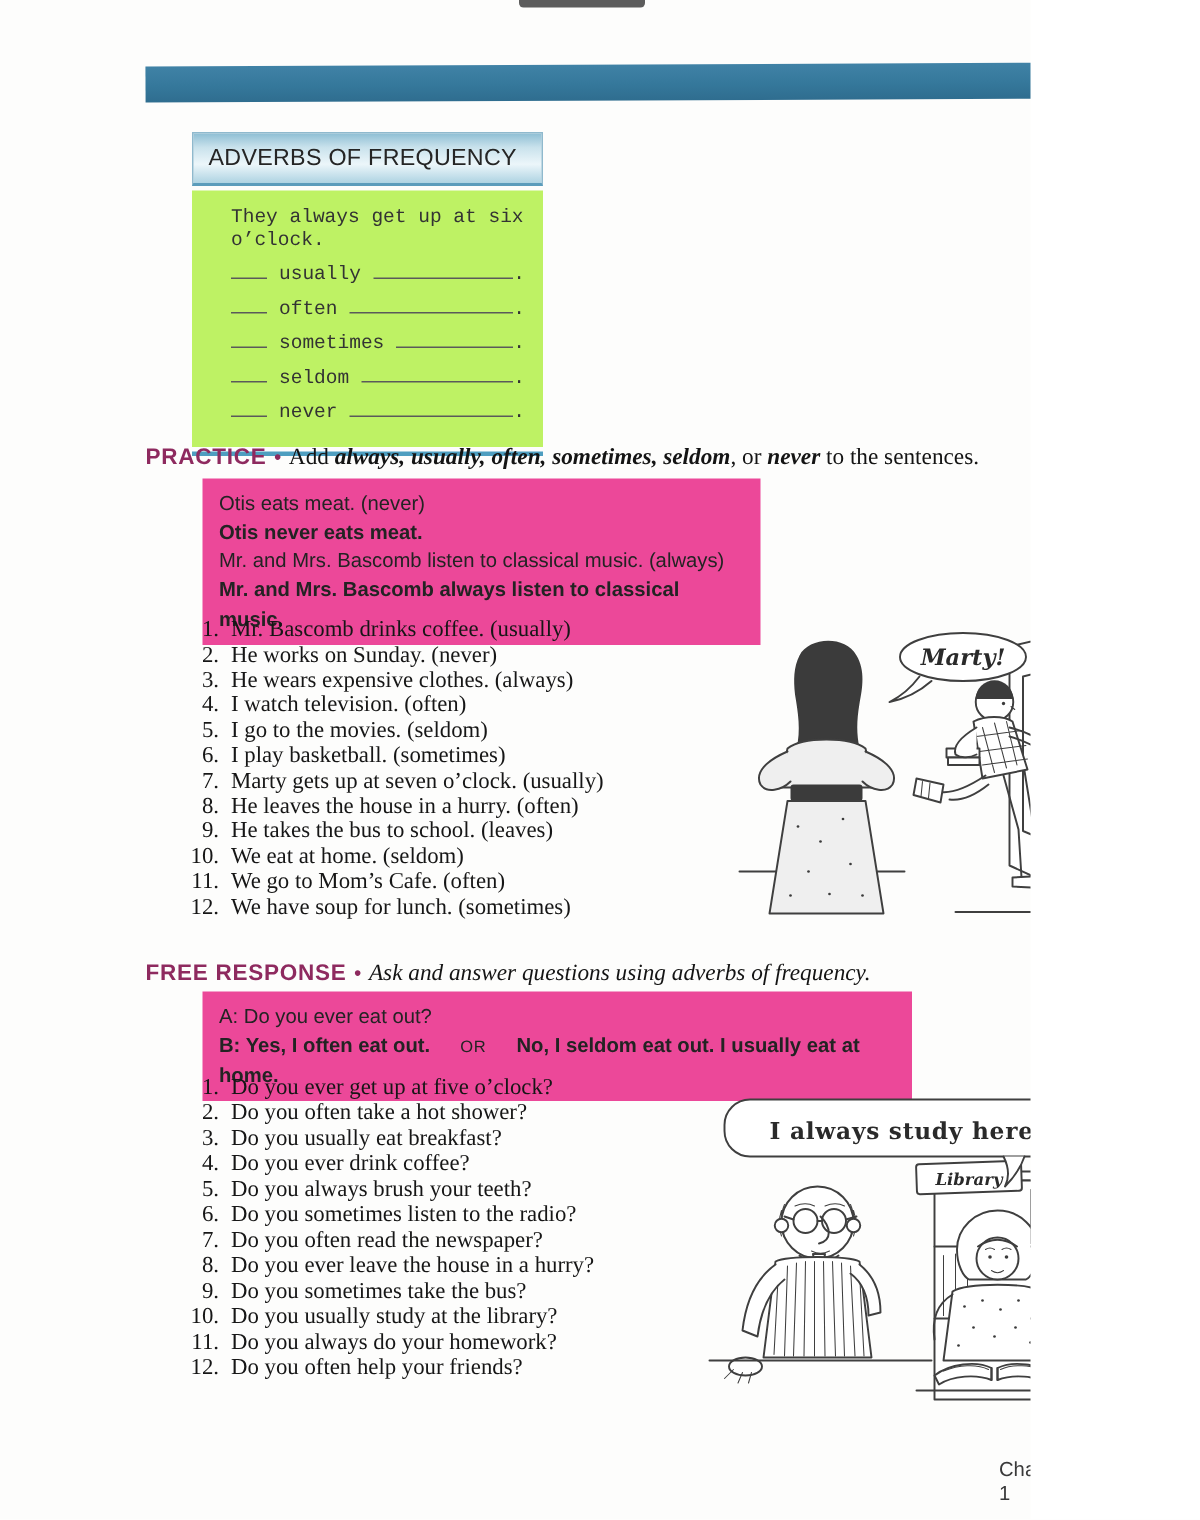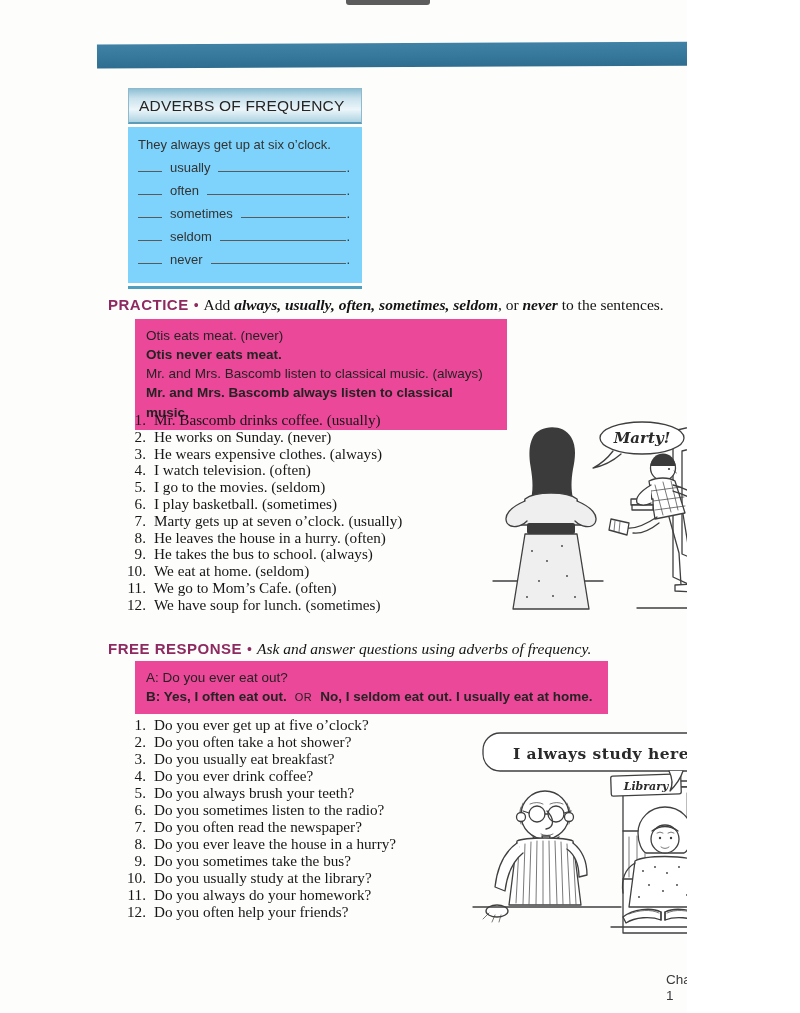--- a/index.html
+++ b/index.html
@@ -11,46 +11,46 @@
 
   .teal-bar { position:absolute; left:97px; top:43px; width:641px; height:24px;
               background:linear-gradient(180deg,#4082a6 0%, #35789b 55%, #2f6d8f 100%);
               transform:rotate(-0.25deg); }
 
   
   .adverbs-box { position:absolute; left:128px; top:88px; width:234px; }
   .adverbs-title { background:linear-gradient(180deg,#8fbfd4 0%, #c9e2ec 28%, #ecf6fa 62%, #aed3e2 100%);
                    border:1px solid #8fb9cd; border-bottom:2px solid #5b9cbb;
                    padding:8px 4px 7px 10px; font-size:15.5px; color:#252525; letter-spacing:.2px; }
-  .adverbs-body { margin-top:3px; background:#7dd3fc; padding:10px 12px 16px 10px; font-size:13px; color:#333; }
+  .adverbs-body { margin-top:3px; background:#bef264; padding:10px 12px 16px 26px; font-size:13px; color:#333;font-family:Liberation Mono, monospace; }
   .adverbs-bottom-rule { height:3px; background:#4e9ec0; margin-top:3px; }
   .adverbs-example { margin-bottom:2px; }
   .adverb-row { display:flex; align-items:baseline; margin-top:8px; }
   .blank { height:1px; border-bottom:1.4px solid #5a5a5a; }
   .blank.short { width:24px; margin-right:8px; flex:none; }
   .blank.long { flex:1; margin-left:8px; }
 
   
-  .section-head { position:absolute; left:97px; width:648px; font-size:15.5px; white-space:nowrap;margin-left:11px; }
+  .section-head { position:absolute; left:97px; width:648px; font-size:15.5px; white-space:nowrap; }
   #practice-head { top:296px; }
   #fr-head { top:640px; }
   .section-heading { font-weight:bold; color:#8e2a5f; font-size:15px; letter-spacing:.5px; }
   .bullet { color:#8e2a5f; margin:0 5px; font-size:14px; }
   .instruction { font-family:"Liberation Serif", serif; font-size:15.5px; color:#141414; }
   .instruction .emph { font-weight:bold; font-style:italic; }
   .instruction.italic { font-style:italic; }
 
   
   .example-box { position:absolute; background:#ec4899; font-size:13.5px; line-height:1.42; color:#232323; padding:7px 10px 8px 11px; }
   .example-box p { margin:0; }
   #practice-example { left:135px; top:319px; width:372px; }
   #fr-example { left:135px; top:661px; width:473px; }
   .ex-bold { font-weight:bold; }
   .ex-gap { margin-top:11px; }
-  .or-sep { font-size:11px; font-weight:normal; letter-spacing:.5px; margin:0 8px;text-align:right; }
+  .or-sep { font-size:11px; font-weight:normal; letter-spacing:.5px; margin:0 20px;text-align:right; }
 
   
   .num-list { position:absolute; list-style:none; margin:0; padding:0;
               font-family:"Liberation Serif", serif; font-size:15.2px; color:#161616; }
   #practice-list { left:119px; top:412px; line-height:16.8px; }
   #fr-list { left:119px; top:716px; line-height:17px; }
   .num-list li { display:flex; }
   .num { width:27px; text-align:right; margin-right:8px; flex:none; }
 
   
@@ -154,21 +154,21 @@
     <li>
         <span class="num">7.</span>
         <span>Marty gets up at seven o’clock. (usually)</span>
       </li>
     <li>
         <span class="num">8.</span>
         <span>He leaves the house in a hurry. (often)</span>
       </li>
     <li>
         <span class="num">9.</span>
-        <span>He takes the bus to school. (always)</span>
+        <span>He takes the bus to school. (leaves)</span>
       </li>
     <li>
         <span class="num">10.</span>
         <span>We eat at home. (seldom)</span>
       </li>
     <li>
         <span class="num">11.</span>
         <span>We go to Mom’s Cafe. (often)</span>
       </li>
     <li>

